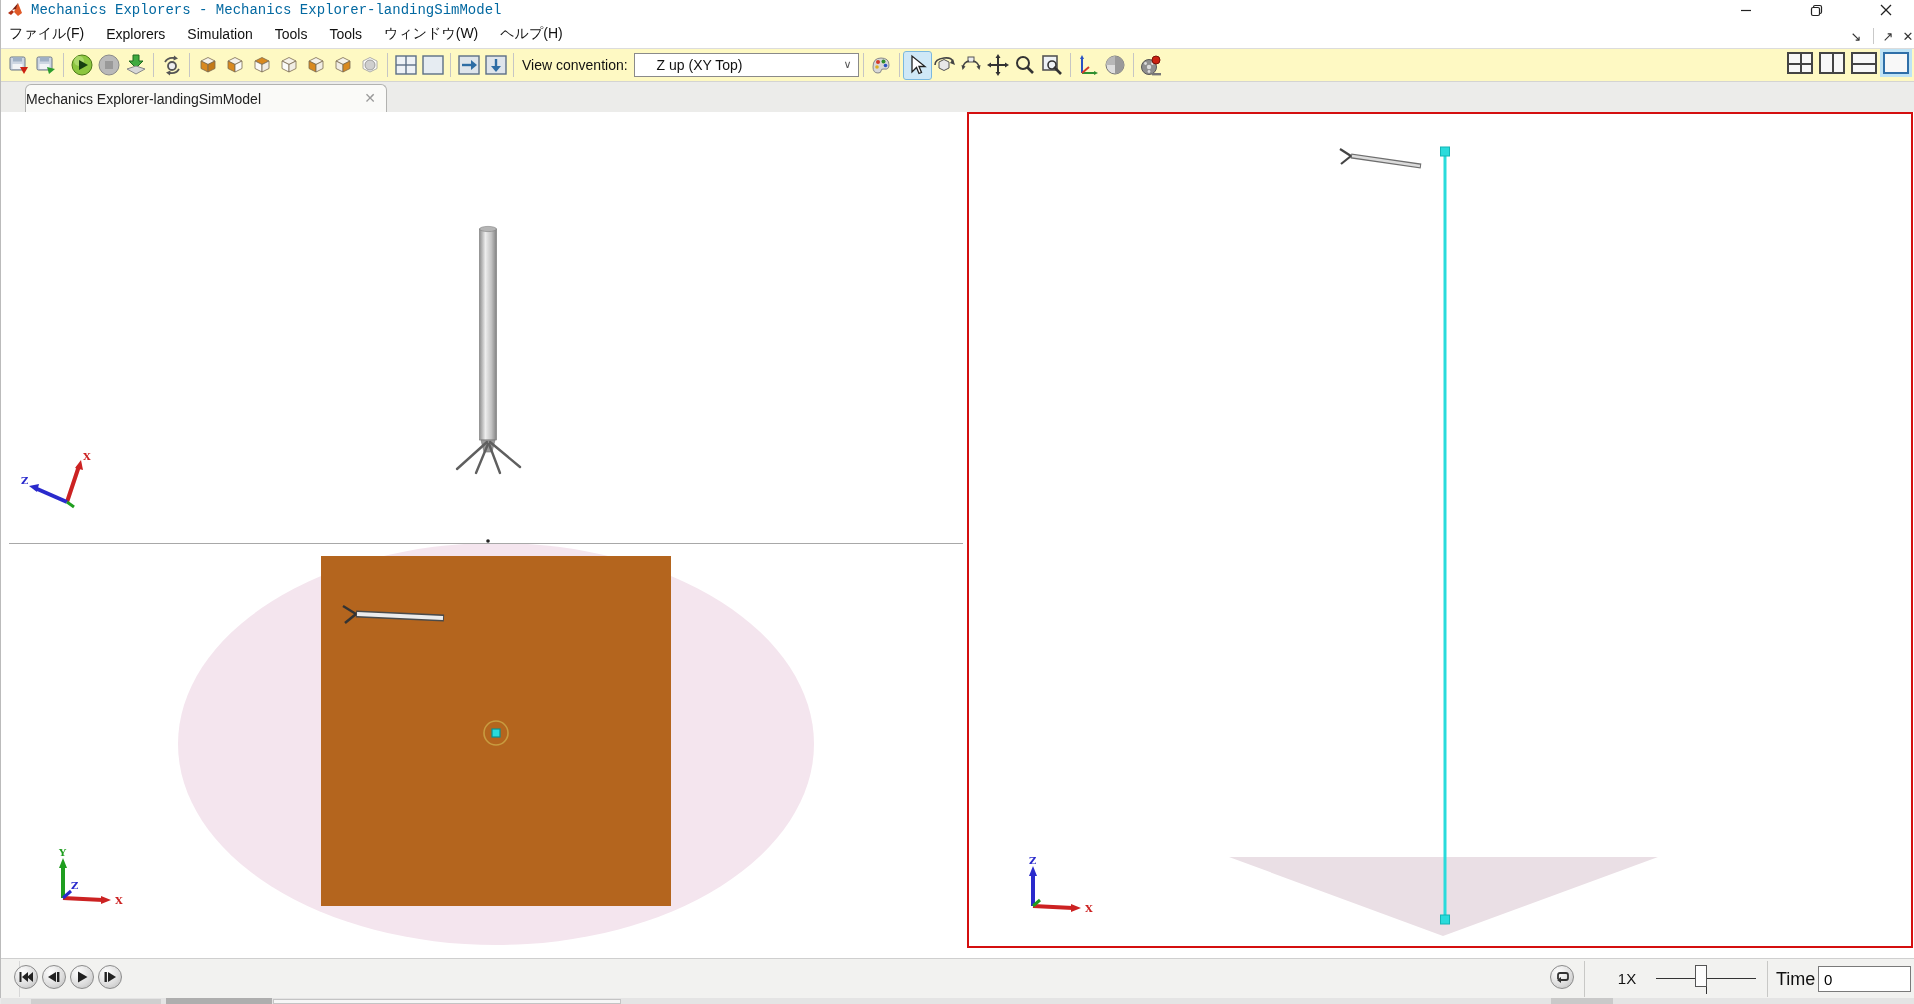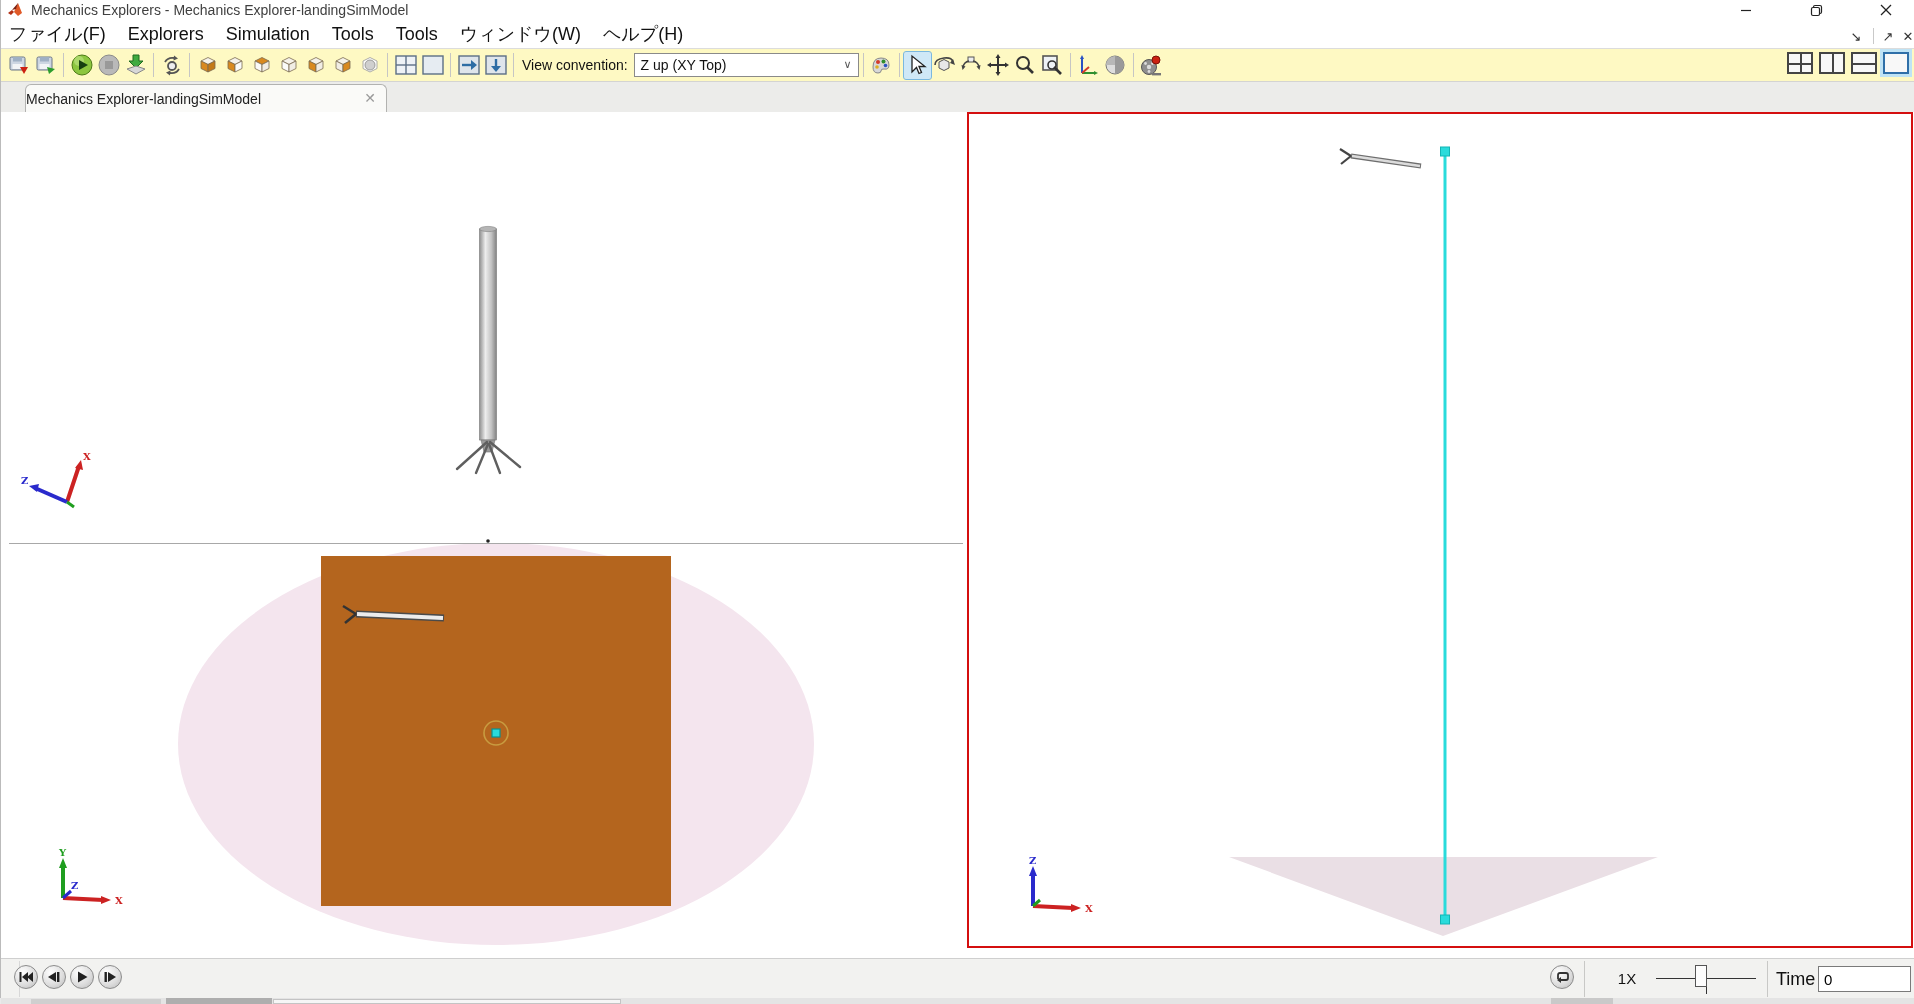--- a/index.html
+++ b/index.html
@@ -4,41 +4,41 @@
 <style>
   * { box-sizing: border-box; margin: 0; padding: 0; }
   html,body { width: 1914px; height: 1004px; overflow: hidden;
     font-family: "Liberation Sans", sans-serif; background: #eaeaea; }
   .app { position: absolute; left:0; top:0; width:1914px; height:998px;
     background:#fff; border-left:1px solid #bbb; border-right:1px solid #bbb; }
 
   
   .titlebar { position:absolute; left:0; top:0; width:1914px; height:20px; background:#fff; }
   .titlebar .logo { position:absolute; left:7px; top:2px; width:16px; height:16px; }
-  .titlebar .title { position:absolute; left:30px; top:1px; font-size:14px; color:#404040; line-height:19px; white-space:nowrap; }
+  .titlebar .title { position:absolute; left:30px; top:1px; font-size:14px; color:#0369a1; line-height:19px; white-space:nowrap;font-family:Liberation Mono, monospace; }
   .wbtn { position:absolute; top:0; width:34px; height:20px; display:flex; align-items:center; justify-content:center; color:#222; }
   .wbtn.min  { left:1728px; } .wbtn.rest { left:1798px; } .wbtn.close{ left:1868px; }
 
   
   .menubar { position:absolute; left:0; top:20px; width:1914px; height:28px; background:#fff; display:flex; align-items:center; }
-  .menu-item { font-size:18px; color:#111; padding:4px 11px; white-space:nowrap; }
+  .menu-item { font-size:14px; color:#111; padding:4px 11px; white-space:nowrap; }
   .menu-item:first-child { padding-left:8px; }
   .panelctl { position:absolute; top:26px; height:20px; display:flex; align-items:center; justify-content:center;
     width:22px; font-size:13px; color:#333; }
   .pc-sep { position:absolute; top:28px; left:1872px; width:1px; height:16px; background:#c9c9c9; }
 
   
   .toolbar { position:absolute; left:0; top:48px; width:1914px; height:34px; background:#fef9c3;
     border-top:1px solid #dcdcdc; border-bottom:1px solid #d4d4d2; display:flex; align-items:center; padding-left:4px; }
   .tbtn { width:27px; height:27px; display:flex; align-items:center; justify-content:center; border-radius:2px; flex:none; }
   .tbtn.sel { background:#cfe8f7; outline:1px solid #7ab8e0; }
   .tsep { width:1px; height:24px; background:#c6c6c4; margin:0 4px; flex:none; }
   .vc-label { font-size:14px; color:#111; margin:0 6px 0 4px; white-space:nowrap; }
   .vc-select { width:225px; height:24px; background:#fff; border:1px solid #8a8a8a; font-size:14px; color:#111;
-    display:flex; align-items:center; padding-left:6px; position:relative; flex:none; }
+    display:flex; align-items:center; padding-left:22px; position:relative; flex:none; }
   .vc-select .chev { position:absolute; right:6px; top:4px; color:#555; font-size:11px; }
   .tile-group { position:absolute; right:4px; top:52px; display:flex; gap:6px; }
   .tile { width:26px; height:22px; border:2px solid #444; background:#f8f8f8; position:relative; }
   .tile.sel { outline:3px solid #bfe3f5; border-color:#2f6fa8; }
   .tile .vbar { position:absolute; left:50%; top:0; width:2px; height:100%; background:#444; }
   .tile .hbar { position:absolute; top:50%; left:0; height:2px; width:100%; background:#444; }
 
   
   .tabbar { position:absolute; left:0; top:82px; width:1914px; height:30px; background:#ececea; }
   .tab { position:absolute; left:24px; top:2px; width:362px; height:28px; background:#fafaf8;

